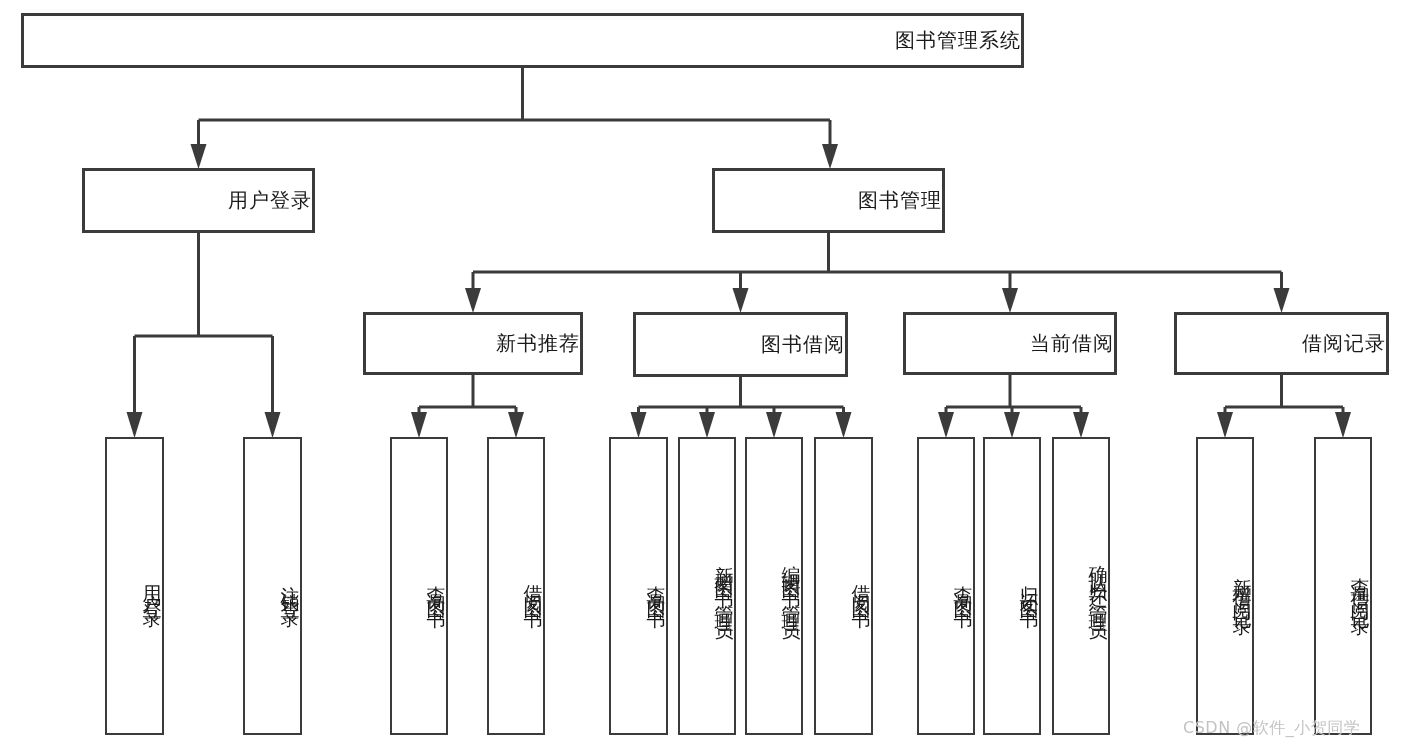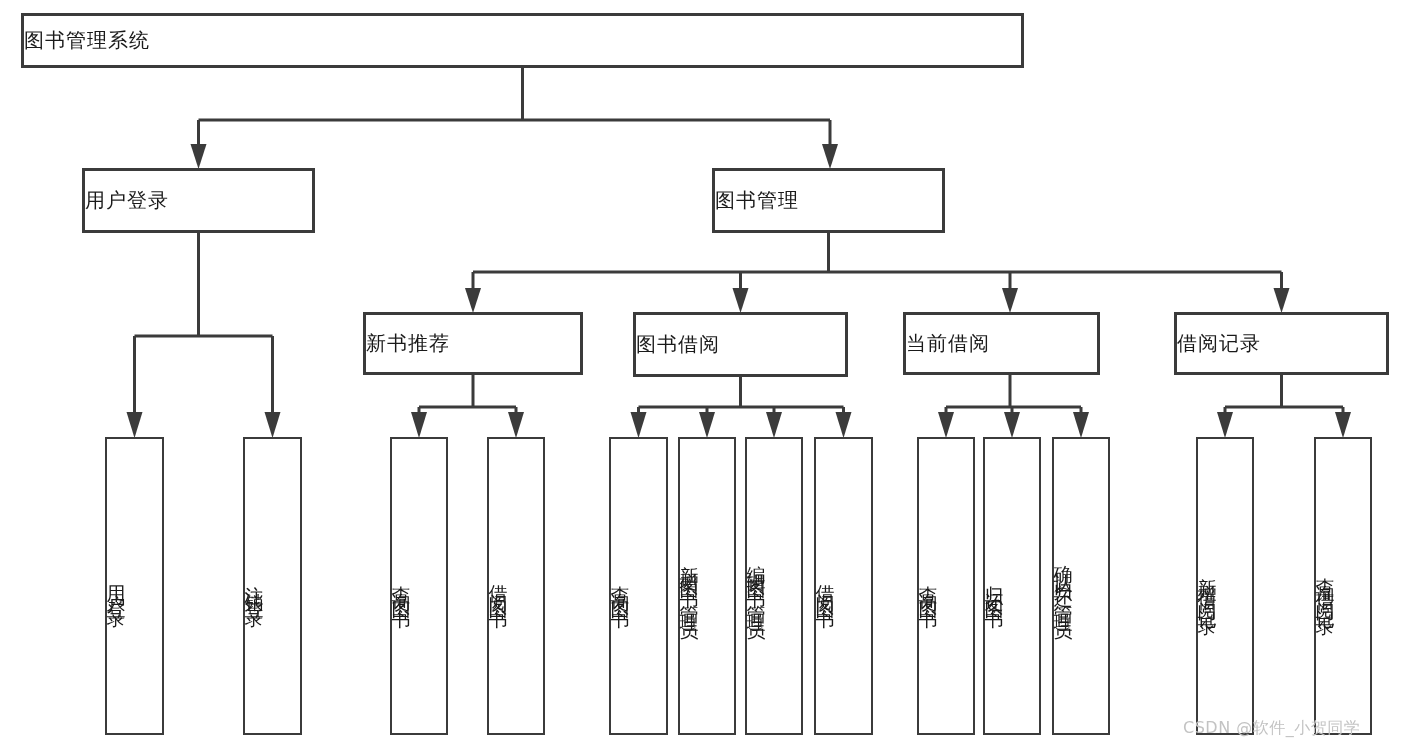--- a/index.html
+++ b/index.html
@@ -22,21 +22,21 @@
     width: 1405px;
     height: 747px;
   }
   .node {
     position: absolute;
     background: #ffffff;
     border: 3px solid #3b3b3b;
     box-sizing: border-box;
     display: flex;
     align-items: center;
-    justify-content: flex-start;
+    justify-content: flex-end;
     color: #1a1a1a;
   }
   .node .lbl {
     font-size: 20px;
     letter-spacing: 1px;
     white-space: nowrap;
   }
   .leaf {
     border-width: 2.5px;
   }
@@ -144,21 +144,21 @@
   <div class="node" style="left:712px; top:168px; width:233px; height:65px">
     <span class="lbl">图书管理</span>
   </div>
 
   <div class="node" style="left:363px; top:312px; width:220px; height:63px">
     <span class="lbl">新书推荐</span>
   </div>
   <div class="node" style="left:633px; top:312px; width:215px; height:65px">
     <span class="lbl">图书借阅</span>
   </div>
-  <div class="node" style="left:903px; top:312px; width:197px; height:63px">
+  <div class="node" style="left:903px; top:312px; width:214px; height:63px">
     <span class="lbl">当前借阅</span>
   </div>
   <div class="node" style="left:1174px; top:312px; width:215px; height:63px">
     <span class="lbl">借阅记录</span>
   </div>
 
   <div class="node leaf" style="left:105px; top:437px; width:59px; height:298px">
     <span class="lbl">用户登录</span>
   </div>
   <div class="node leaf" style="left:243px; top:437px; width:59px; height:298px">

